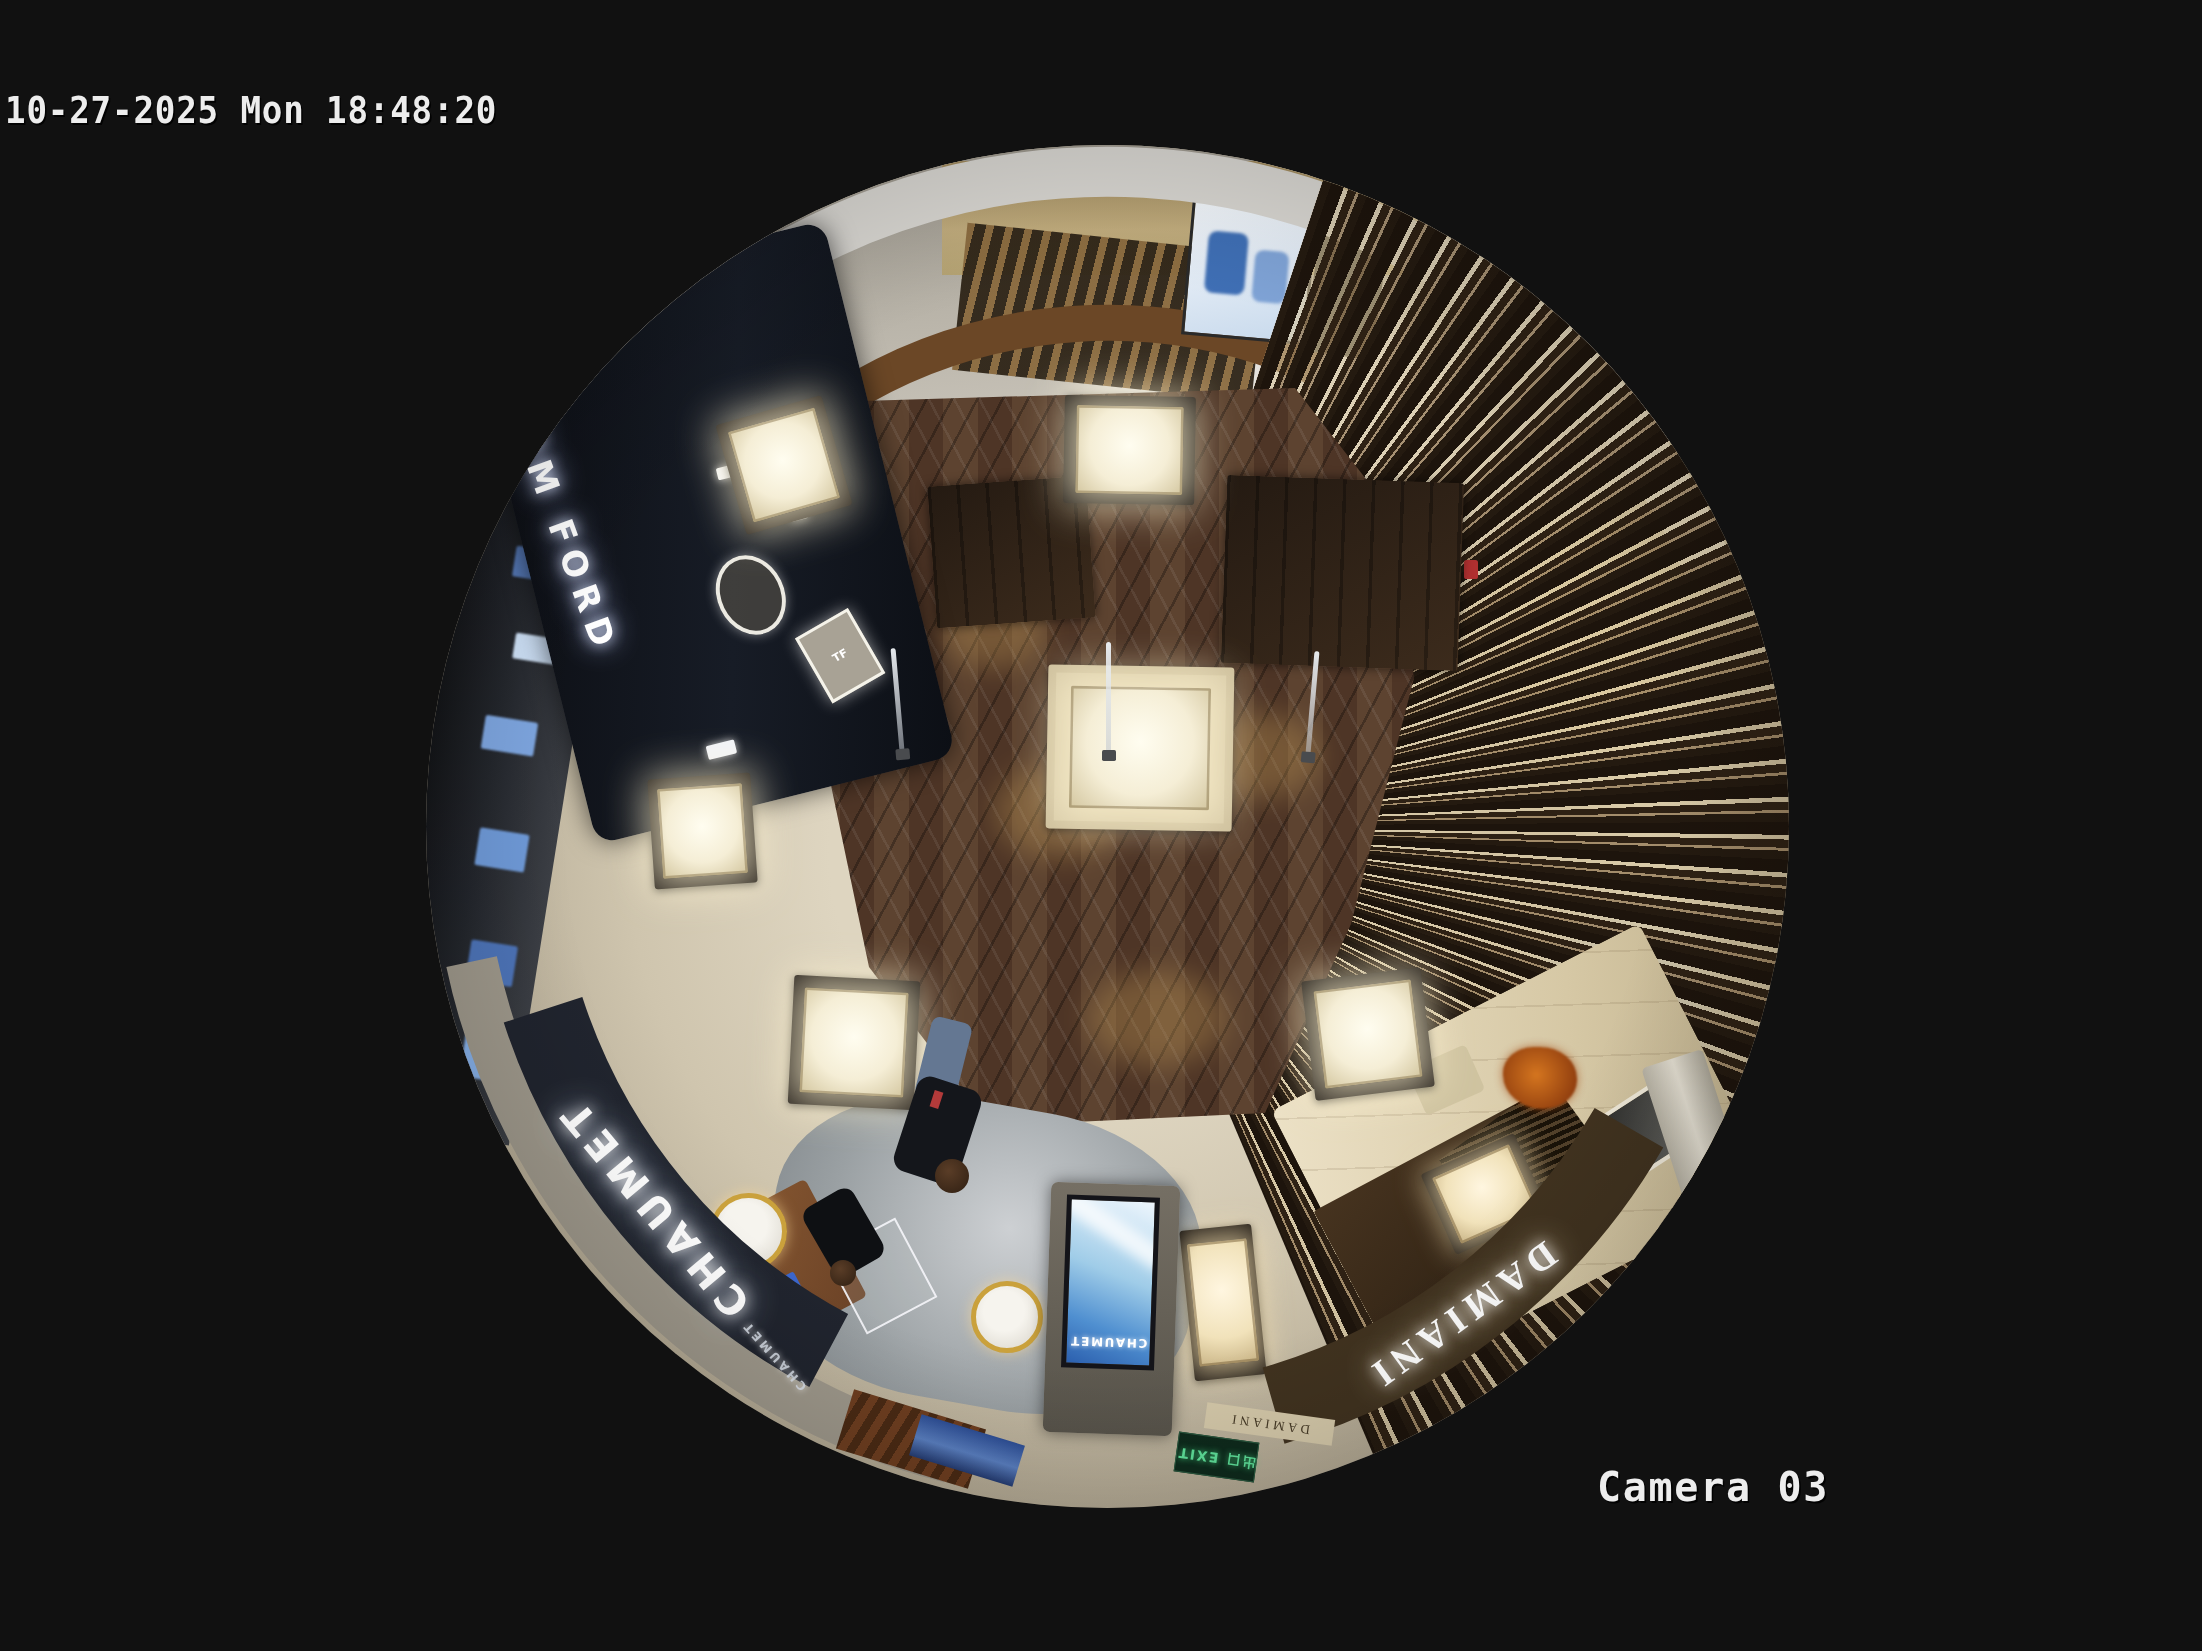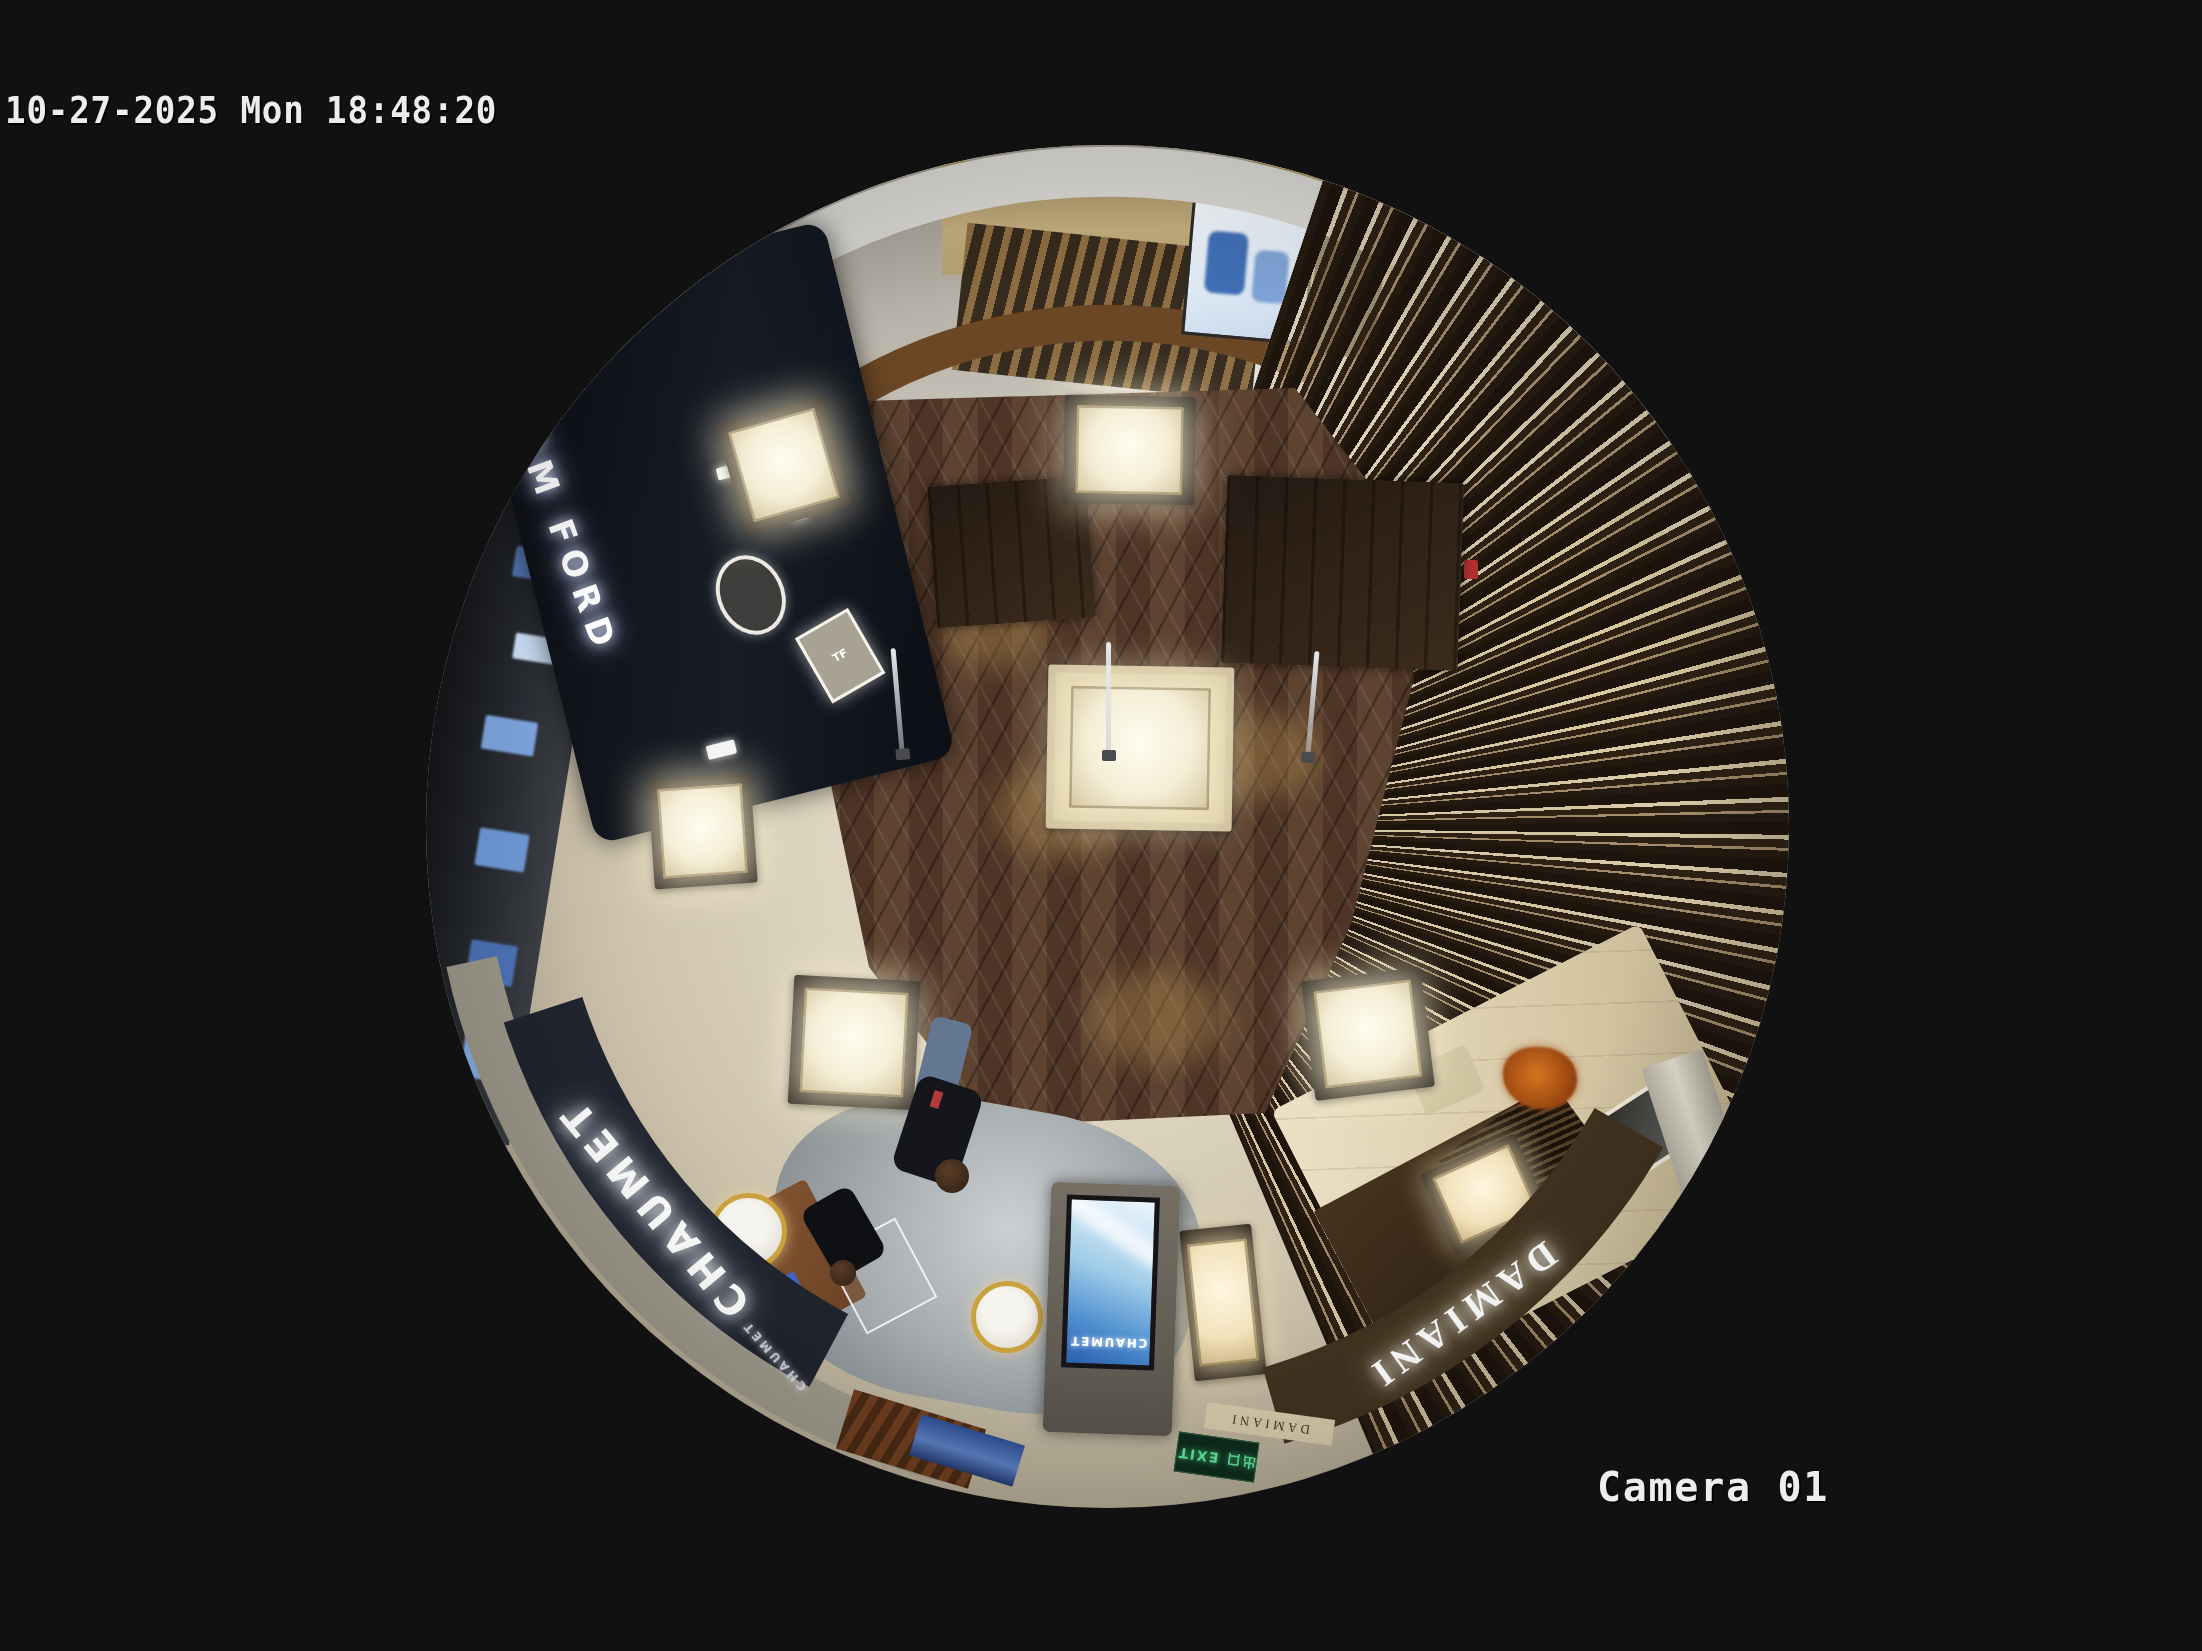--- a/index.html
+++ b/index.html
@@ -274,15 +274,15 @@
       <div class="kiosk-streak"></div>
       <div class="kiosk-caption">CHAUMET</div>
     </div>
     <div class="abs exit-sign">出口 EXIT</div>
     <div class="abs dmn-small-sign">DAMIANI</div>
 
     <div class="abs vignette"></div>
   </div>
 
   <div class="osd osd-timestamp">10-27-2025 Mon 18:48:20</div>
-  <div class="osd osd-camera">Camera 01</div>
+  <div class="osd osd-camera">Camera 03</div>
 </div>
 
 
 </body></html>

